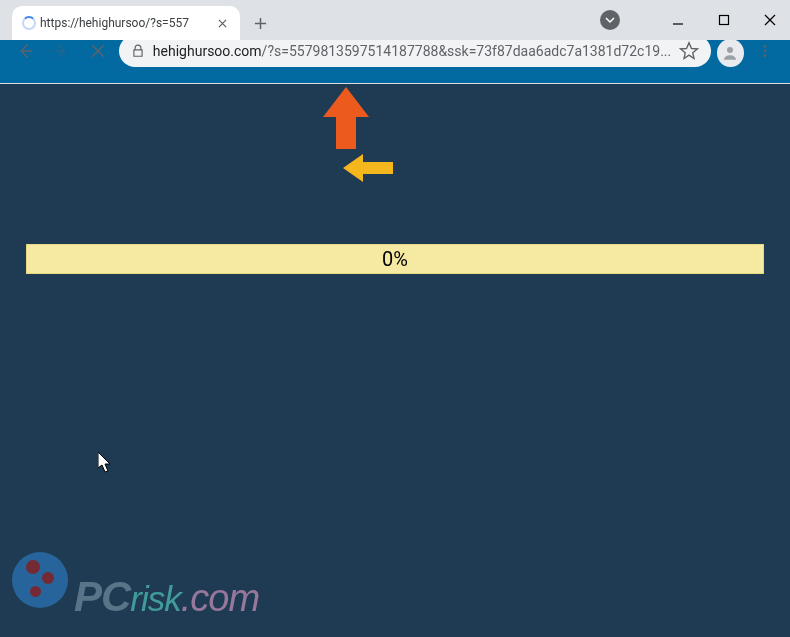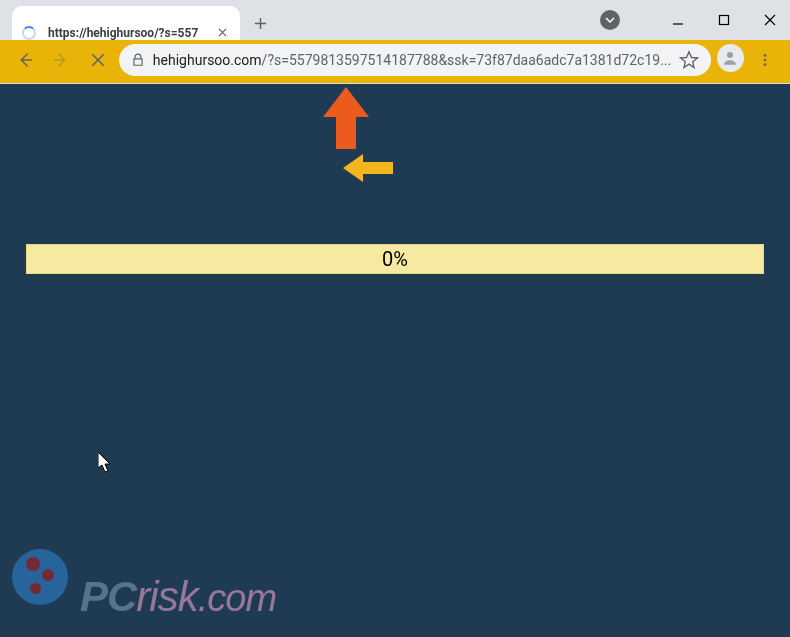--- a/index.html
+++ b/index.html
@@ -1,37 +1,37 @@
 <!DOCTYPE html>
 <html><head>
 <meta charset="utf-8">
 <style>
   * { margin: 0; padding: 0; box-sizing: border-box; }
   html, body { width: 790px; height: 637px; overflow: hidden; font-family: "Segoe UI", Roboto, Arial, sans-serif; background: #fff; }
 
   
   .titlebar { height: 40px; background: #dee1e6; display: flex; align-items: flex-end; position: relative; }
-  .tab { margin-left: 12px; height: 34px; width: 228px; background: #fff; border-top-left-radius: 10px; border-top-right-radius: 10px; display: flex; align-items: flex-end; padding: 0 10px; gap: 12px; position: relative; font-weight: bold; }
+  .tab { margin-left: 12px; height: 34px; width: 228px; background: #fff; border-top-left-radius: 10px; border-top-right-radius: 10px; display: flex; align-items: center; padding: 0 10px; gap: 4px; position: relative; }
   .tab .spinner { width: 14px; height: 14px; border: 2px solid #c7d6f7; border-top-color: #4285f4; border-radius: 50%; animation: spin 1s linear infinite; }
   @keyframes spin { to { transform: rotate(360deg); } }
   .tab-title { font-size: 12px; color: #3c4043; white-space: nowrap; overflow: hidden; text-overflow: ellipsis; flex: 1; }
   .tab-close { width: 16px; height: 16px; display: flex; align-items: center; justify-content: center; border-radius: 50%; cursor: pointer; }
   .tab-close svg { width: 9px; height: 9px; }
   .new-tab { width: 28px; height: 28px; display: flex; align-items: center; justify-content: center; border-radius: 50%; margin-left: 6px; margin-bottom: 3px; cursor: pointer; }
   .new-tab svg { width: 13px; height: 13px; }
 
   .win-controls { position: absolute; right: 8px; top: 8px; display: flex; gap: 22px; }
   .win-btn { width: 24px; height: 24px; display: flex; align-items: center; justify-content: center; cursor: pointer; }
   .win-btn svg { width: 12px; height: 12px; }
 
   .incognito-badge { position: absolute; right: 170px; top: 10px; width: 20px; height: 20px; background: #5f6368; border-radius: 50%; display: flex; align-items: center; justify-content: center; }
   .incognito-badge svg { width: 12px; height: 12px; }
 
   
-  .toolbar { height: 44px; background: #eab308; display: flex; align-items: flex-start; padding: 4px 10px; gap: 6px; border-bottom: 1px solid #dadce0; }
+  .toolbar { height: 44px; background: #0369a1; display: flex; align-items: flex-end; padding: 16px 10px; gap: 6px; border-bottom: 1px solid #dadce0; }
   .nav-btn { width: 32px; height: 32px; display: flex; align-items: center; justify-content: center; border-radius: 50%; cursor: pointer; }
   .nav-btn svg { width: 18px; height: 18px; }
   .nav-btn.disabled { opacity: 0.35; cursor: default; }
 
   .omnibox { flex: 1; height: 32px; background: #f1f3f4; border-radius: 16px; display: flex; align-items: center; padding: 0 12px; gap: 8px; }
   .omnibox .lock { width: 14px; height: 14px; flex-shrink: 0; }
   .url-text { font-size: 14px; color: #202124; white-space: nowrap; overflow: hidden; flex: 1; }
   .url-text .domain { color: #202124; }
   .url-text .path { color: #5f6368; }
   .star-btn { width: 20px; height: 20px; flex-shrink: 0; }
@@ -49,29 +49,29 @@
   .progress-label { font-size: 20px; font-weight: 400; color: #000; }
 
   
   .arrow-orange { position: absolute; left: 323px; top: 3px; }
   .arrow-yellow { position: absolute; left: 343px; top: 70px; }
 
   
   .cursor { position: absolute; left: 98px; top: 368px; }
 
   
-  .watermark { position: absolute; left: 12px; bottom: 16px; display: flex; align-items: center; gap: 12px; opacity: 0.55; }
+  .watermark { position: absolute; left: 12px; bottom: 16px; display: flex; align-items: center; gap: 6px; opacity: 0.55; }
   .wm-circle { width: 56px; height: 56px; border-radius: 50%; background: #2d87d6; position: relative; flex-shrink: 0; }
   .wm-circle .dot { position: absolute; border-radius: 50%; background: #b91d1d; }
   .wm-circle .d1 { width: 14px; height: 14px; top: 8px; left: 14px; }
   .wm-circle .d2 { width: 12px; height: 12px; top: 20px; left: 30px; }
   .wm-circle .d3 { width: 11px; height: 11px; top: 34px; left: 18px; }
   .wm-text { font-family: Arial, sans-serif; font-size: 42px; font-style: italic; font-weight: 700; color: #8aa2b4; letter-spacing: -1px; display: flex; align-items: baseline; }
   .wm-text .pc { color: #8aa2b4; }
-  .wm-text .risk { color: #f9a8d4; font-weight: 400; font-style: italic; font-size: 42px; margin-top: 40px; }
+  .wm-text .risk { color: #5eead4; font-weight: 400; font-style: italic; font-size: 35px; margin-top: 40px; }
   .wm-text .dotcom { color: #f9a8d4; font-weight: 400; font-style: italic; font-size: 38px; }
 </style>
 </head>
 <body>
 
 <div class="titlebar">
   <div class="tab">
     <div class="spinner"></div>
     <div class="tab-title">https://hehighursoo/?s=557</div>
     <div class="tab-close" title="Close tab">

